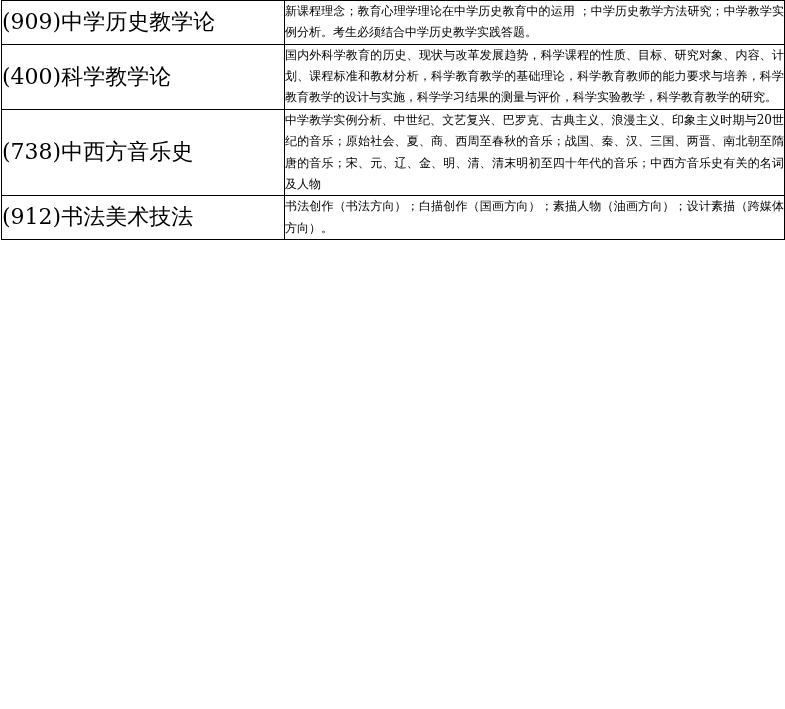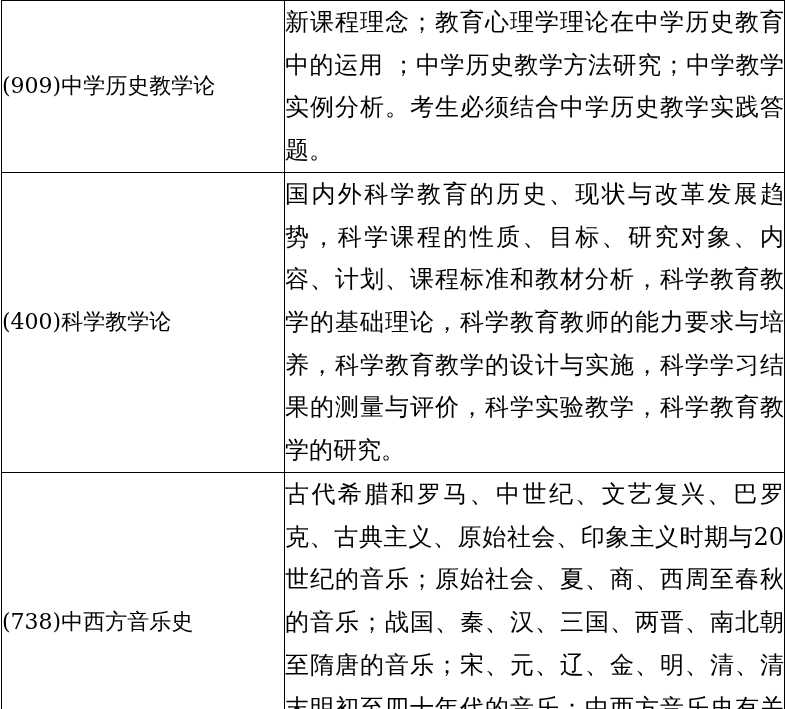--- a/index.html
+++ b/index.html
@@ -33,21 +33,21 @@
     width: 282px;
     text-align: left;
     padding: 0 0 0 18px;
     font-size: 22px;
     line-height: 1.75;
     white-space: nowrap;
   }
   td.desc-cell {
     width: 499px;
     padding: 6px 10px 7px 12px;
-    font-size: 24px;
+    font-size: 12px;
     line-height: 1.78;
     text-align: justify;
     text-justify: inter-ideograph;
   }
   .desc-cell p {
     margin: 0;
   }
   
 </style>
 </head>
@@ -64,18 +64,24 @@
       </tr>
       <tr>
         <td class="code-cell">(400)科学教学论</td>
         <td class="desc-cell">
           <p>国内外科学教育的历史、现状与改革发展趋势，科学课程的性质、目标、研究对象、内容、计划、课程标准和教材分析，科学教育教学的基础理论，科学教育教师的能力要求与培养，科学教育教学的设计与实施，科学学习结果的测量与评价，科学实验教学，科学教育教学的研究。</p>
         </td>
       </tr>
       <tr>
         <td class="code-cell">(738)中西方音乐史</td>
         <td class="desc-cell">
-          <p>古代希腊和罗马、中世纪、文艺复兴、巴罗克、古典主义、原始社会、印象主义时期与20世纪的音乐；原始社会、夏、商、西周至春秋的音乐；战国、秦、汉、三国、两晋、南北朝至隋唐的音乐；宋、元、辽、金、明、清、清末明初至四十年代的音乐；中西方音乐史有关的名词及人物</p>
+          <p>中学教学实例分析、中世纪、文艺复兴、巴罗克、古典主义、浪漫主义、印象主义时期与20世纪的音乐；原始社会、夏、商、西周至春秋的音乐；战国、秦、汉、三国、两晋、南北朝至隋唐的音乐；宋、元、辽、金、明、清、清末明初至四十年代的音乐；中西方音乐史有关的名词及人物</p>
+        </td>
+      </tr>
+      <tr>
+        <td class="code-cell">(912)书法美术技法</td>
+        <td class="desc-cell">
+          <p>书法创作（书法方向）；白描创作（国画方向）；素描人物（油画方向）；设计素描（跨媒体方向）。</p>
         </td>
       </tr>
     </tbody>
   </table>
 </div>
 
 </body></html>

